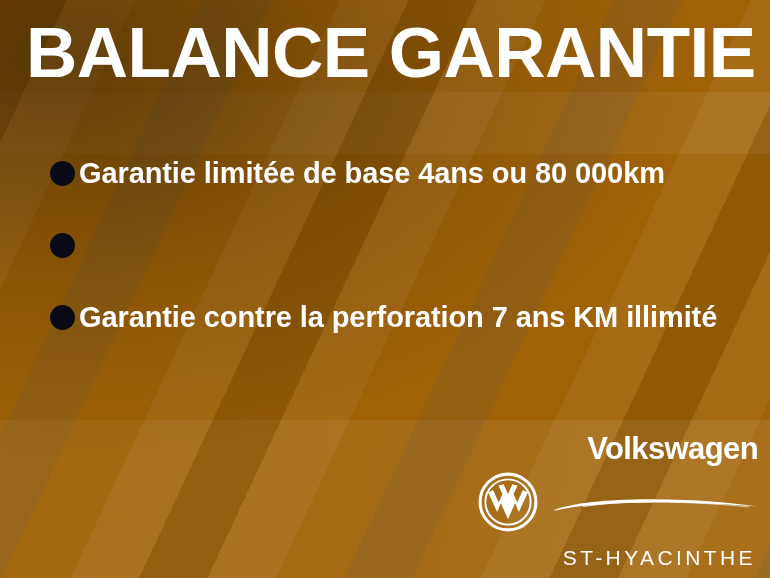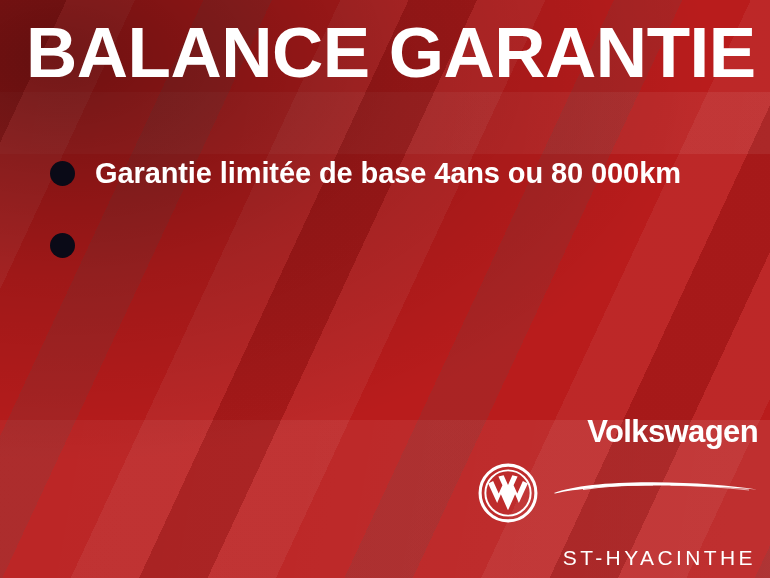--- a/index.html
+++ b/index.html
@@ -10,21 +10,21 @@
   }
   body {
     font-family: "Liberation Sans", sans-serif;
   }
 
   #slide {
     position: relative;
     width: 770px;
     height: 578px;
     overflow: hidden;
-    background: #b91c1c;
+    background: #a16207;
     text-decoration: underline;
   }
 
   
   .bg-base {
     position: absolute;
     inset: 0;
     background: linear-gradient(100deg,
         #070a50 0%,
         #0a0e62 14%,
@@ -116,21 +116,21 @@
     height: 72px;
   }
   .bullet-dot {
     width: 25px;
     height: 25px;
     border-radius: 50%;
     background: #0a0a17;
     flex: 0 0 auto;
   }
   .bullet-text {
-    margin-left: 20px;
+    margin-left: 4px;
     font-size: 29px;
     font-weight: bold;
     color: #ffffff;
     white-space: nowrap;
     letter-spacing: -0.1px;
   }
 
   
   .logo {
     position: absolute;
@@ -161,21 +161,21 @@
   .swoosh {
     width: 205px;
     height: 13px;
     margin-top: -1px;
   }
   .dealer {
     font-size: 21px;
     color: #ffffff;
     letter-spacing: 3.4px;
     line-height: 24px;
-    margin-top: 18px;
+    margin-top: 1px;
     padding-right: 2px;
     font-weight: normal;
   }
 </style>
 </head>
 <body>
 
 <div id="slide">
 
   <div class="bg-base"></div>
@@ -194,20 +194,24 @@
       <div class="bullet-row">
         <span class="bullet-dot"></span>
         <span class="bullet-text">Garantie limitée de base 4ans ou 80 000km</span>
       </div>
 
 
       <div class="bullet-row">
         <span class="bullet-dot"></span>
       </div>
 
+      <div class="bullet-row">
+        <span class="bullet-dot"></span>
+        <span class="bullet-text">Garantie contre la perforation 7 ans KM illimité</span>
+      </div>
 
     </div>
 
     <div class="logo">
 
       <svg class="vw-mark" viewBox="0 0 100 100">
         <circle cx="50" cy="50" r="45" fill="none" stroke="#ffffff" stroke-width="5"></circle>
         <circle cx="50" cy="50" r="36.5" fill="none" stroke="#ffffff" stroke-width="3.2"></circle>
         <path d="M50 78 L38.5 52 L32.5 66 L18 34.5 L26 30.5 L35 51 L41 37.5 L34.5 23.5
                  L43 21.3 L50 37 L57 21.3 L65.5 23.5 L59 37.5 L65 51 L74 30.5 L82 34.5

